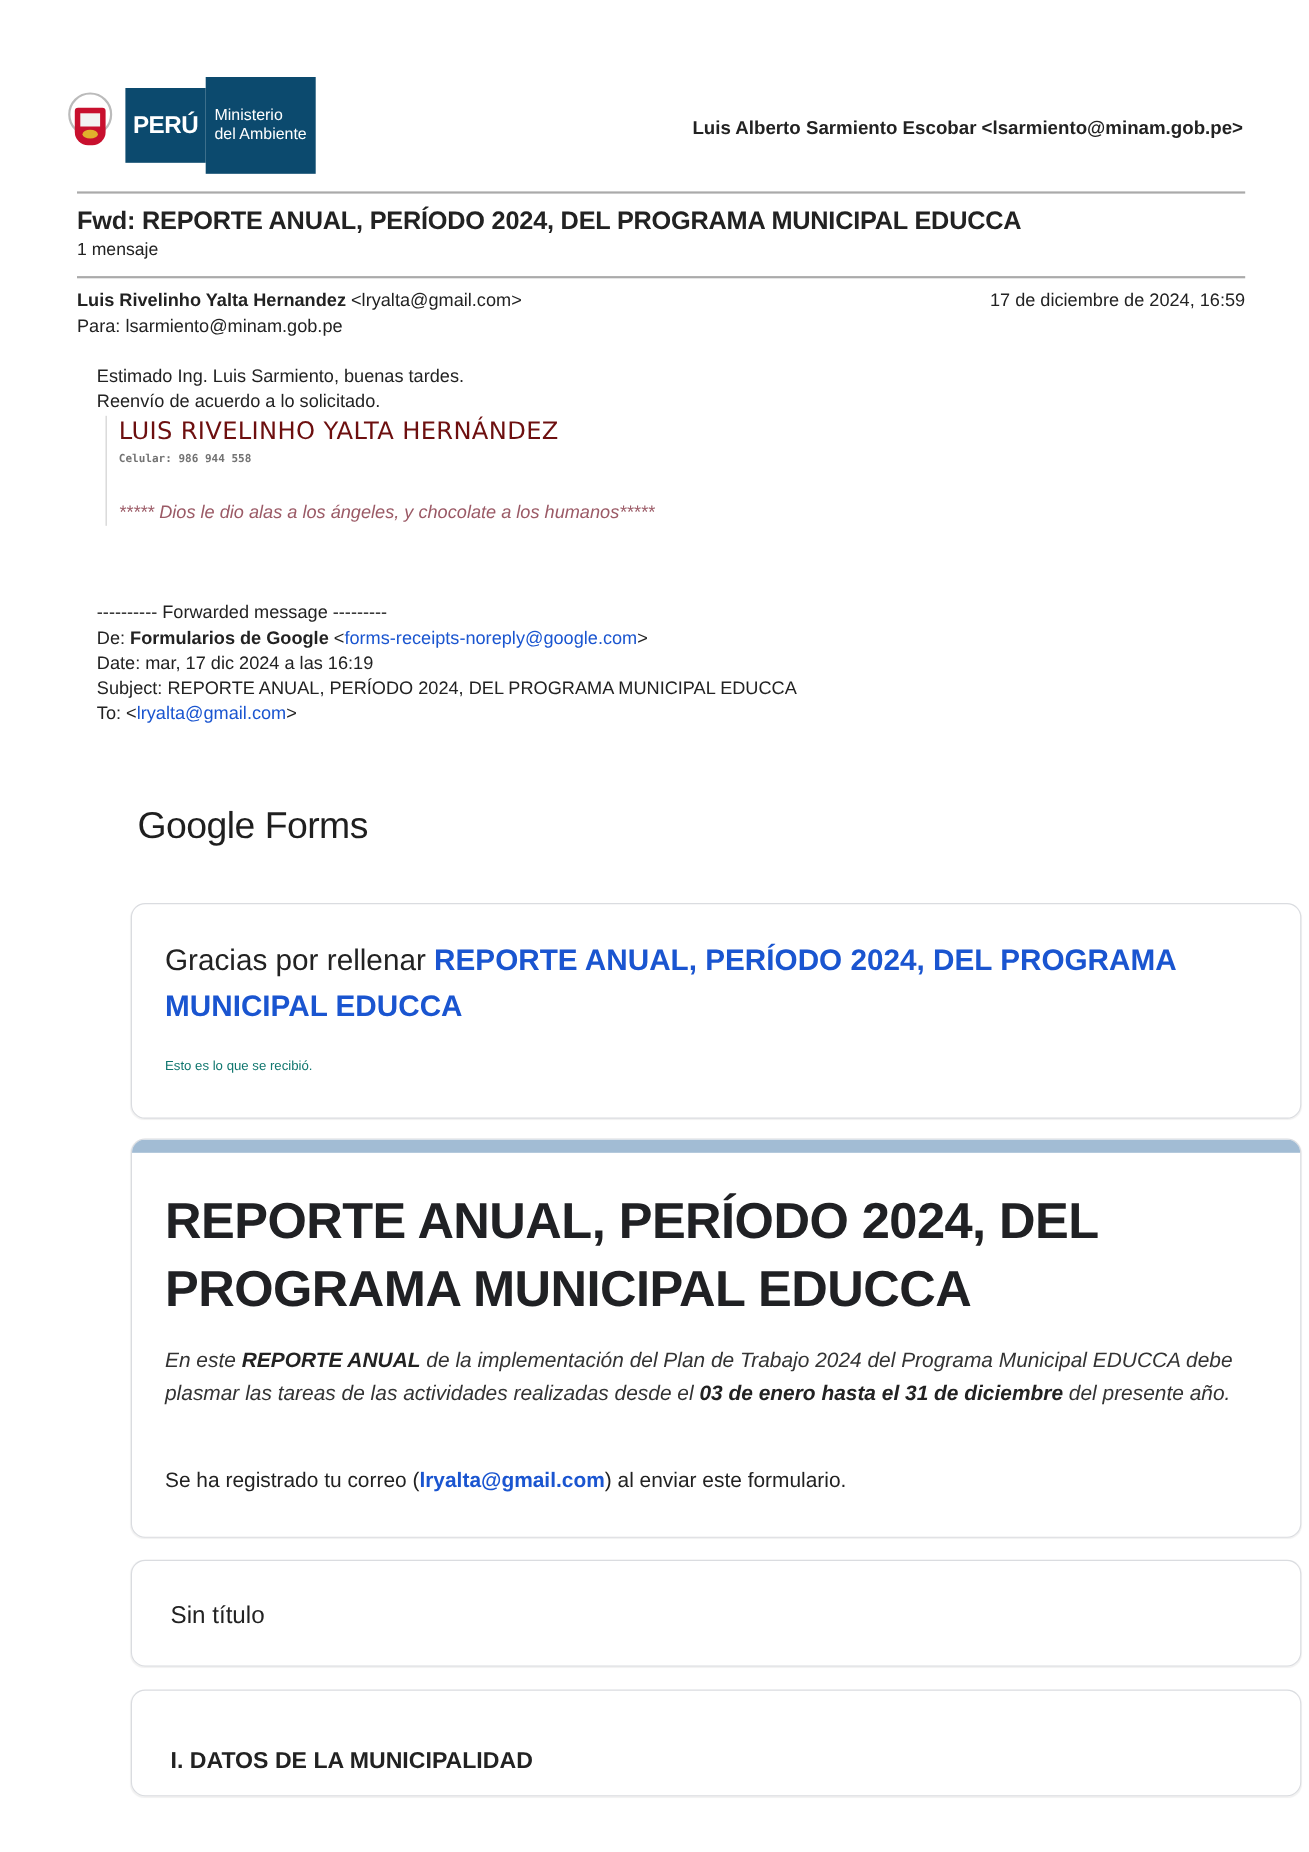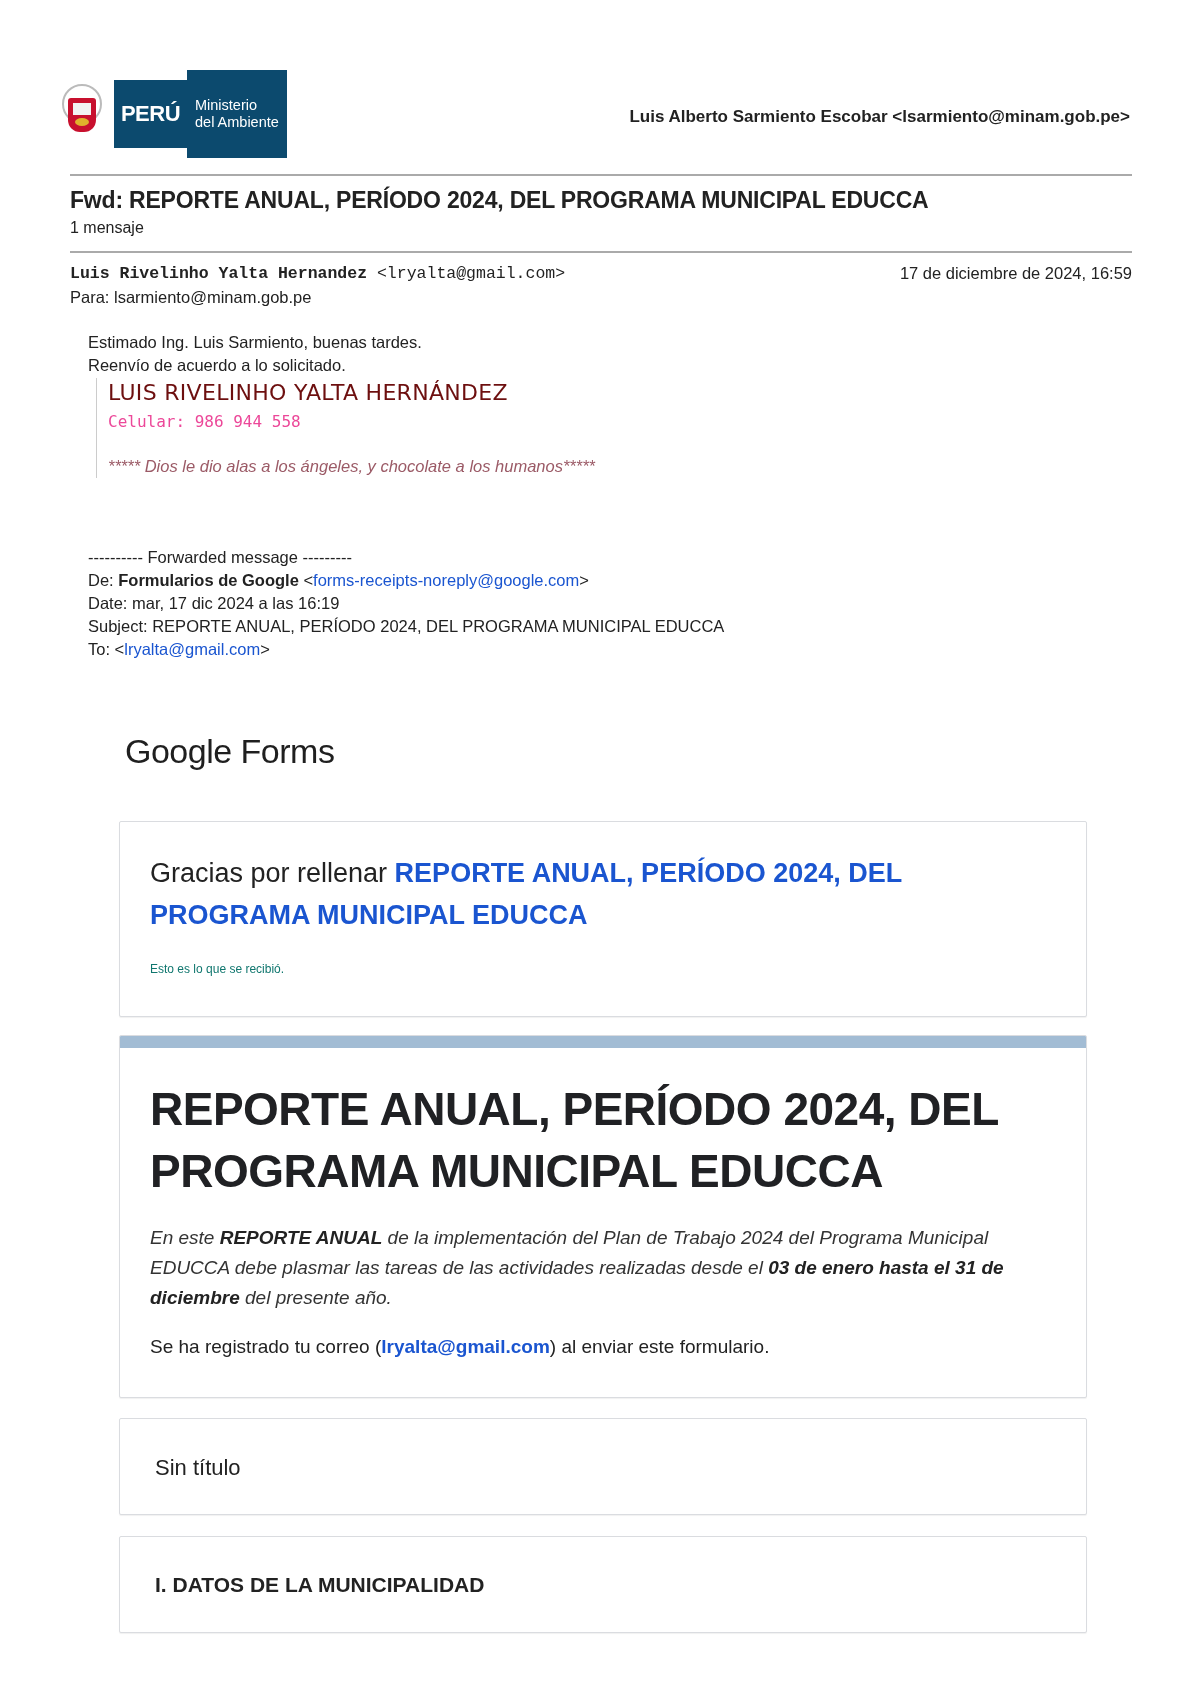--- a/index.html
+++ b/index.html
@@ -18,55 +18,55 @@
   .peru-box { width: 73px; height: 68px; background: #0c4a6e; color: #fff; font-weight: bold;
               font-size: 22px; display: flex; align-items: center; justify-content: center; letter-spacing: -0.5px; }
   .min-box { width: 100px; height: 88px; background: #0c4a6e; color: #ffffff; font-size: 14.5px;
              line-height: 17px; display: flex; flex-direction: column; justify-content: center; padding-left: 8px; box-sizing: border-box; }
   .min-box span { display: block; }
 
   .account { right: 60px; top: 107px; font-size: 17px; font-weight: bold; color: #222; }
   .rule { left: 70px; width: 1062px; height: 0; border-top: 2px solid #aaaaaa; }
   .subject { left: 70px; top: 187px; font-size: 23px; font-weight: bold; color: #222; letter-spacing: -0.2px; }
   .count { left: 70px; top: 219px; font-size: 16px; color: #222; }
-  .from { left: 70px; top: 264px; font-size: 16.5px; color: #222; font-family: Liberation Mono, monospace; }
+  .from { left: 70px; top: 264px; font-size: 16.5px; color: #222; }
   .from b { font-weight: bold; }
   .date { right: 58px; top: 264px; font-size: 16.5px; color: #222; }
   .to { left: 70px; top: 288px; font-size: 16.5px; color: #222; }
 
   .body-line { left: 88px; font-size: 16.5px; color: #222; }
   .quote-bar { left: 96px; top: 378px; width: 0; height: 100px; border-left: 1px solid #cccccc; }
   .sig-name { left: 108px; top: 380px; font-family: "DejaVu Sans", sans-serif; font-size: 22px; color: #6d0f0f; letter-spacing: 0.3px; }
-  .sig-phone { left: 108px; top: 412px; font-family: "DejaVu Sans Mono", monospace; font-weight: normal; font-size: 16px; color: #ec4899; }
+  .sig-phone { left: 108px; top: 412px; font-family: "DejaVu Sans Mono", monospace; font-weight: bold; font-size: 10px; color: #737373; }
   .sig-quote { left: 108px; top: 457px; font-style: italic; font-size: 16.5px; color: #9b5a66; }
 
   .fwd { left: 88px; font-size: 16.5px; color: #222; }
   .fwd a, .link { color: #1a55d0; text-decoration: none; }
 
   .gforms { left: 125px; top: 732px; font-size: 34px; color: #1f1f1f; letter-spacing: -0.5px; }
   .gforms .g { font-weight: normal; }
 
-  .card { left: 119px; width: 968px; background: #fff; border: 1.5px solid #dadce0; border-radius: 2px; box-sizing: border-box; box-shadow: 0 1px 1px rgba(0,0,0,0.06); }
+  .card { left: 119px; width: 1064px; background: #fff; border: 1.5px solid #dadce0; border-radius: 13px; box-sizing: border-box; box-shadow: 0 1px 1px rgba(0,0,0,0.06); }
   .card1 { top: 821px; height: 196px; }
   .card1 .thanks { position: absolute; left: 30px; top: 30px; right: 60px; font-size: 27px; line-height: 42px; color: #222; }
   .card1 .thanks b { color: #1a55d0; font-weight: bold; }
   .card1 .received { position: absolute; left: 30px; top: 140px; font-size: 12px; color: #0f766e; }
 
   .card2 { top: 1035px; height: 363px; overflow: hidden; }
   .card2 .band { position: absolute; left: 0; top: 0; right: 0; height: 12px; background: #a2bcd4; }
   .card2 .title { position: absolute; left: 30px; top: 42px; right: 40px; font-size: 46px; font-weight: bold; line-height: 62px; color: #202124; letter-spacing: -0.5px; }
   .card2 .desc { position: absolute; left: 30px; top: 187px; right: 28px; font-size: 19px; line-height: 30px; font-style: italic; color: #333; }
   .card2 .desc b { font-weight: bold; color: #222; }
   .card2 .email-note { position: absolute; left: 30px; top: 300px; font-size: 19px; color: #222; }
   .card2 .email-note b { color: #1a55d0; font-weight: bold; }
 
   .card3 { top: 1418px; height: 97px; }
   .card3 .label { position: absolute; left: 35px; top: 36px; font-size: 22px; color: #222; }
   .card4 { top: 1536px; height: 97px; }
-  .card4 .label { position: absolute; left: 35px; top: 36px; font-size: 21px; font-weight: bold; color: #222; }
+  .card4 .label { position: absolute; left: 35px; top: 52px; font-size: 21px; font-weight: bold; color: #222; }
 </style>
 </head>
 <body>
 
 <div class="abs logo">
   <div class="shield">
     <div class="ring"></div>
       <div class="body"></div>
       <div class="inner"></div>
       <div class="sun"></div>

